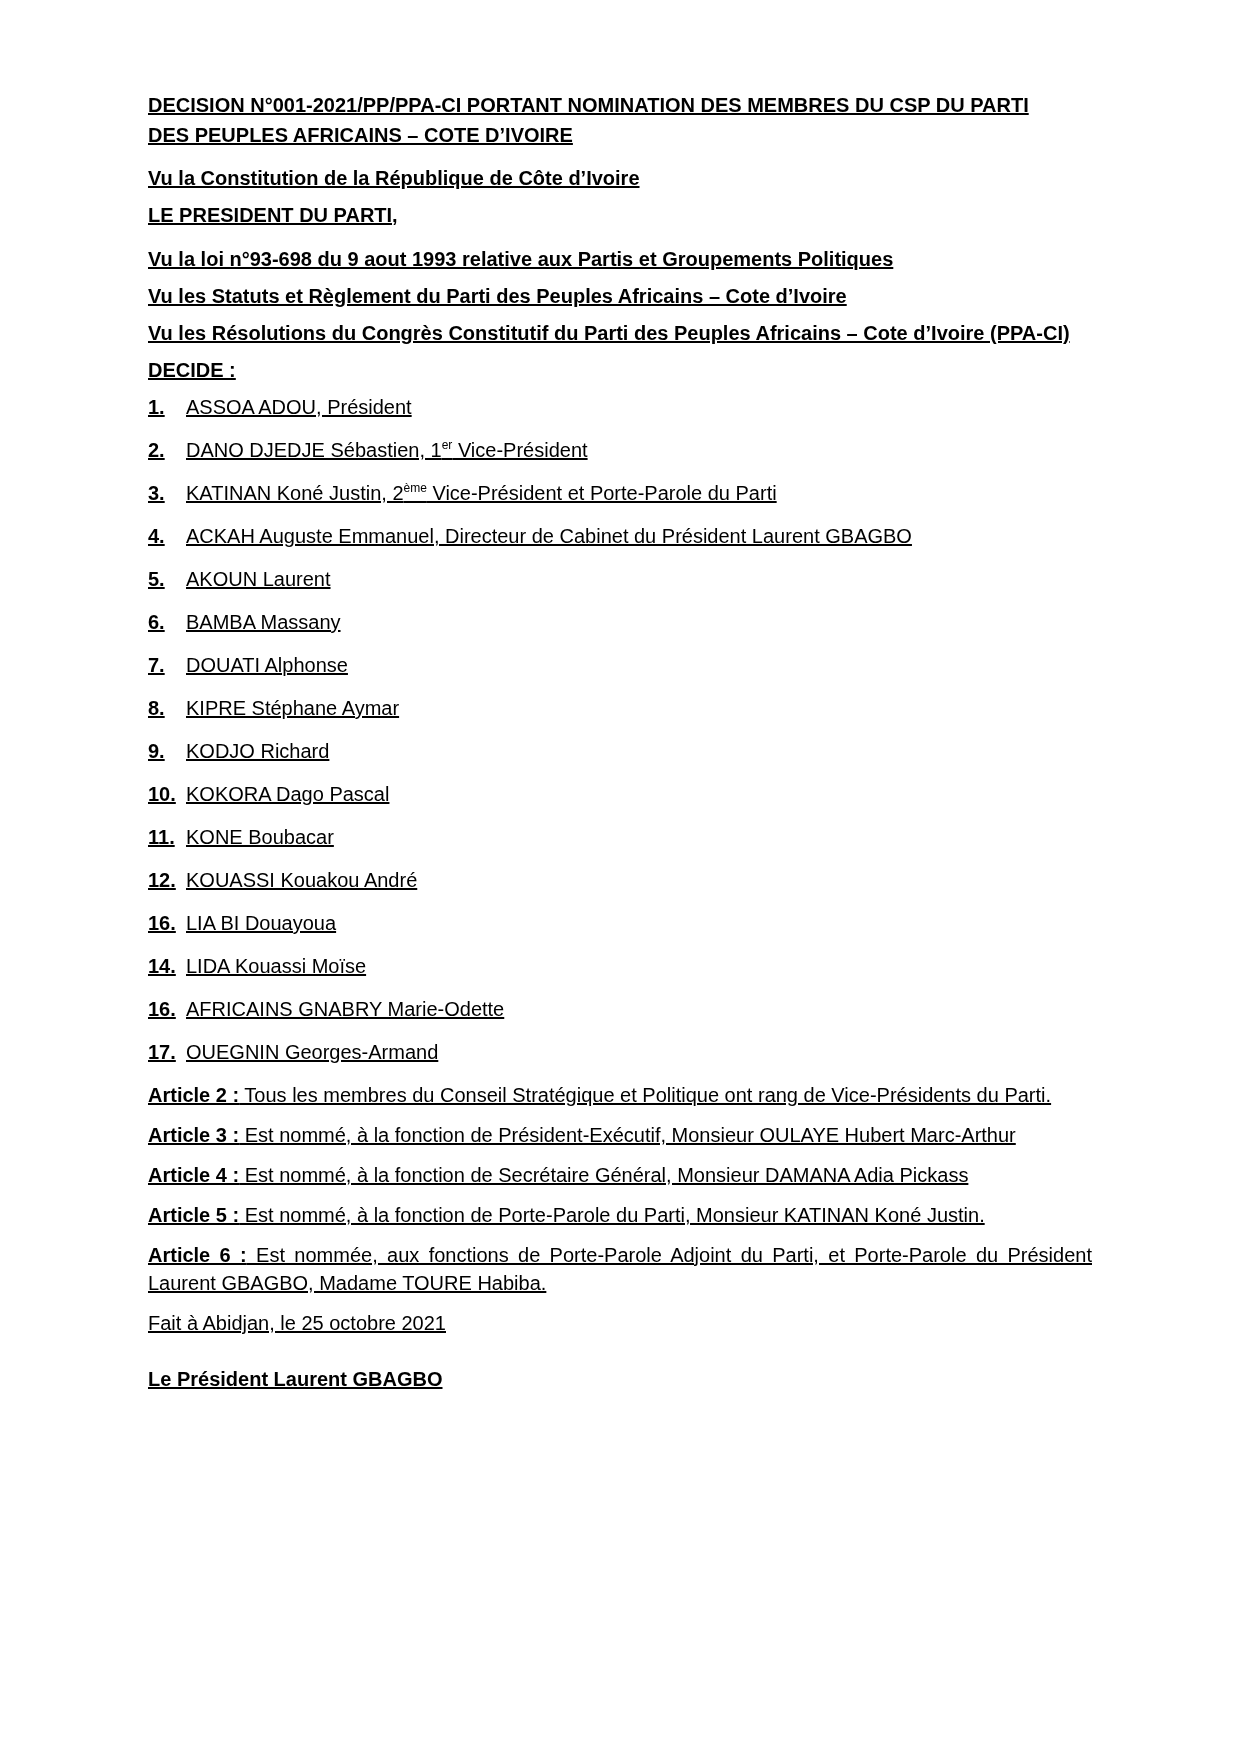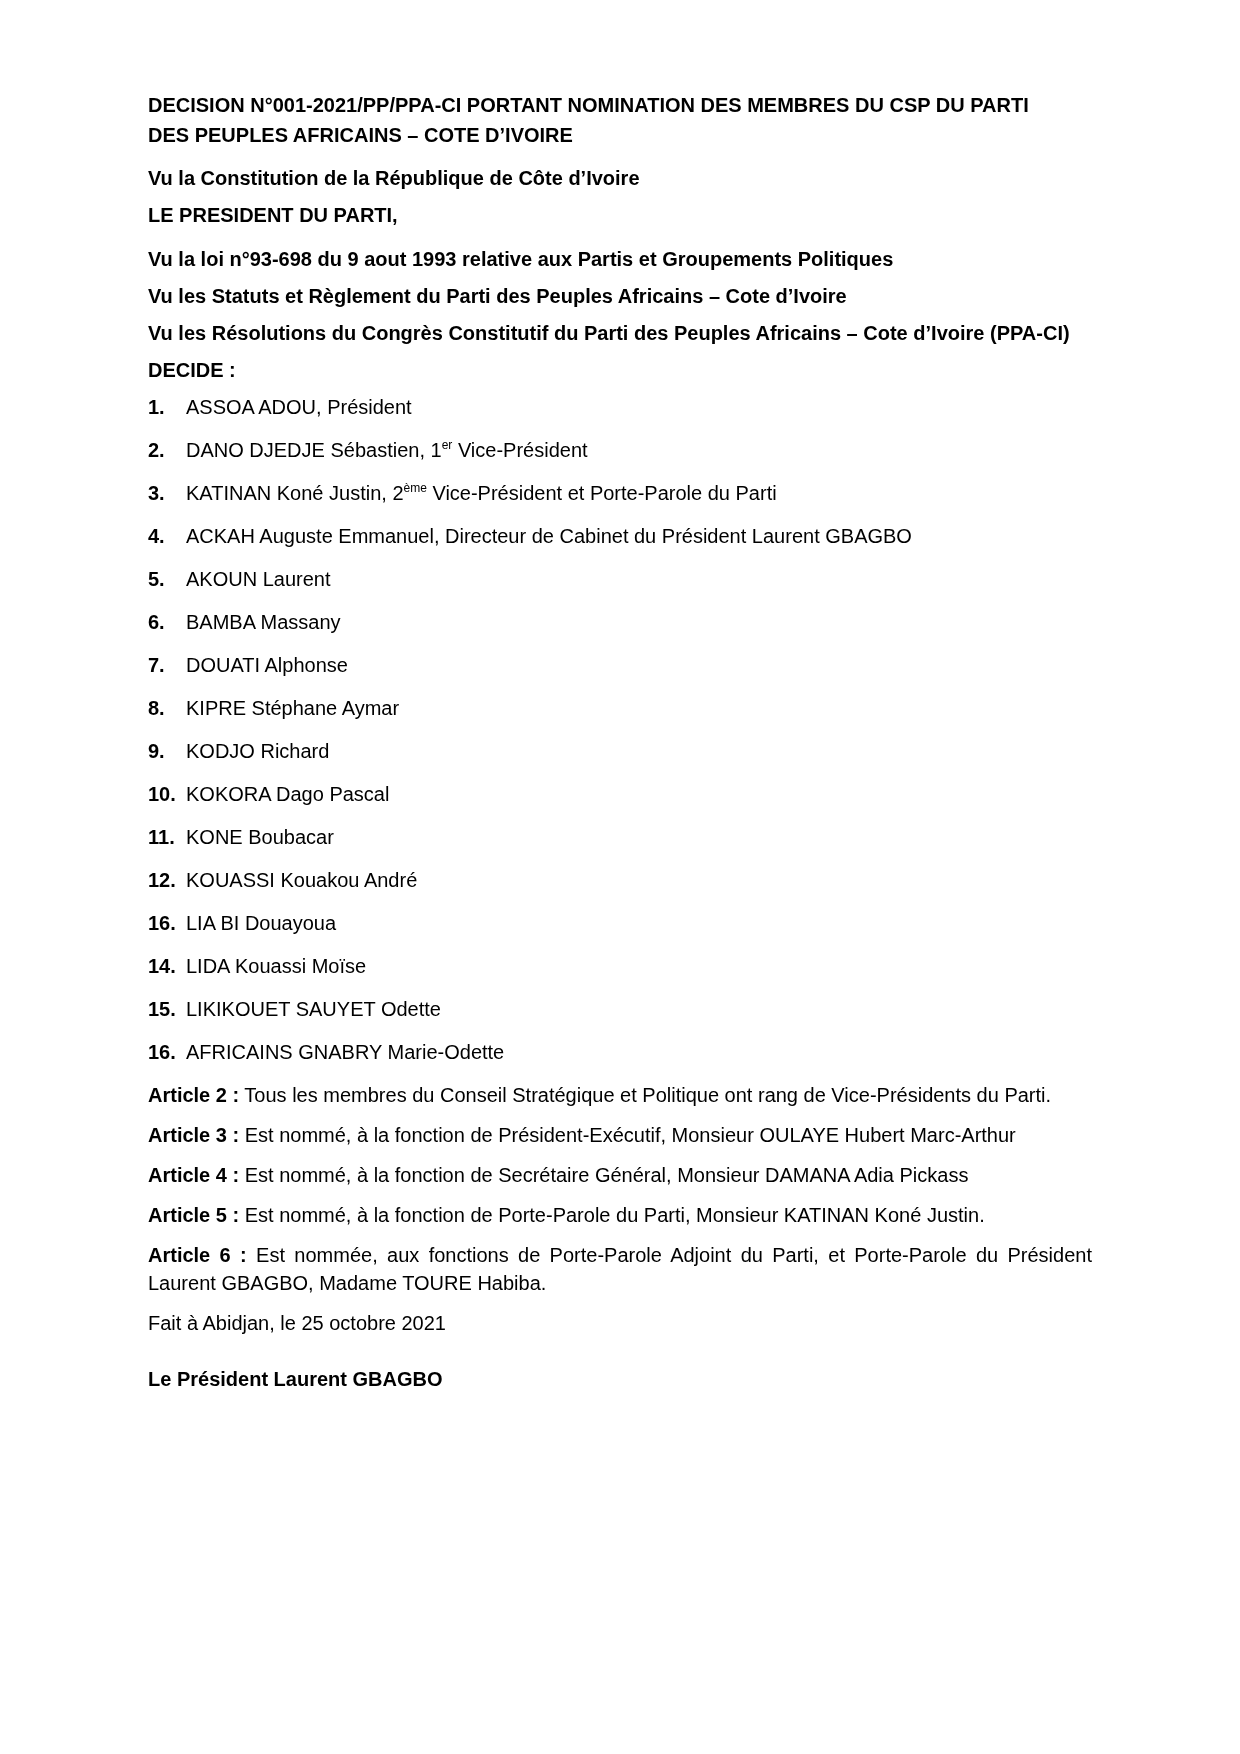--- a/index.html
+++ b/index.html
@@ -1,20 +1,20 @@
 <!DOCTYPE html>
 <html><head>
   <meta charset="utf-8">
   <style>
     html, body { margin: 0; padding: 0; background: #ffffff; }
     body { width: 1240px; height: 1754px; position: relative; overflow: hidden; color: #000; }
     .page {
       position: absolute; left: 148px; top: 90px; width: 944px;
       font-family: "Liberation Sans", sans-serif;
-      font-size: 20px; line-height: 28px;
+      font-size: 20px; line-height: 28px; text-decoration: underline;
     }
     .b { font-weight: bold; }
     .title { margin: 0 0 14px 0; font-weight: bold; font-size: 20px; line-height: 30px; }
     .line { margin: 0 0 9px 0; }
     .gap-lg { margin-bottom: 16px; }
     .list { margin: 0 0 9px 0; padding: 0; list-style: none; }
     .list li { display: flex; margin: 0 0 15px 0; line-height: 28px; }
     .num { font-weight: bold; width: 38px; flex: 0 0 38px; }
     sup { font-size: 12px; line-height: 0; vertical-align: 8px; }
     .para { margin: 0 0 12px 0; text-align: justify; }
@@ -89,26 +89,26 @@
       </li>
       <li>
         <span class="num">16.</span>
         <span><span>LIA BI Douayoua</span><sup></sup><span></span></span>
       </li>
       <li>
         <span class="num">14.</span>
         <span><span>LIDA Kouassi Moïse</span><sup></sup><span></span></span>
       </li>
       <li>
-        <span class="num">15.</span>
-        <span><span>LIKIKOUET SAUYET Odette</span><sup></sup><span></span></span>
+        <span class="num">16.</span>
+        <span><span>AFRICAINS GNABRY Marie-Odette</span><sup></sup><span></span></span>
       </li>
       <li>
-        <span class="num">16.</span>
-        <span><span>AFRICAINS GNABRY Marie-Odette</span><sup></sup><span></span></span>
+        <span class="num">17.</span>
+        <span><span>OUEGNIN Georges-Armand</span><sup></sup><span></span></span>
       </li>
     </ul>
 
   <div id="articles-container">
       <div class="para"><span class="b">Article 2 :</span><span> Tous les membres du Conseil Stratégique et Politique ont rang de Vice-Présidents du Parti.</span></div>
       <div class="para"><span class="b">Article 3 :</span><span> Est nommé, à la fonction de Président-Exécutif, Monsieur OULAYE Hubert Marc-Arthur</span></div>
       <div class="para"><span class="b">Article 4 :</span><span> Est nommé, à la fonction de Secrétaire Général, Monsieur DAMANA Adia Pickass</span></div>
       <div class="para"><span class="b">Article 5 :</span><span> Est nommé, à la fonction de Porte-Parole du Parti, Monsieur KATINAN Koné Justin.</span></div>
       <div class="para"><span class="b">Article 6 :</span><span> Est nommée, aux fonctions de Porte-Parole Adjoint du Parti, et Porte-Parole du Président Laurent GBAGBO, Madame TOURE Habiba.</span></div>
     </div>

